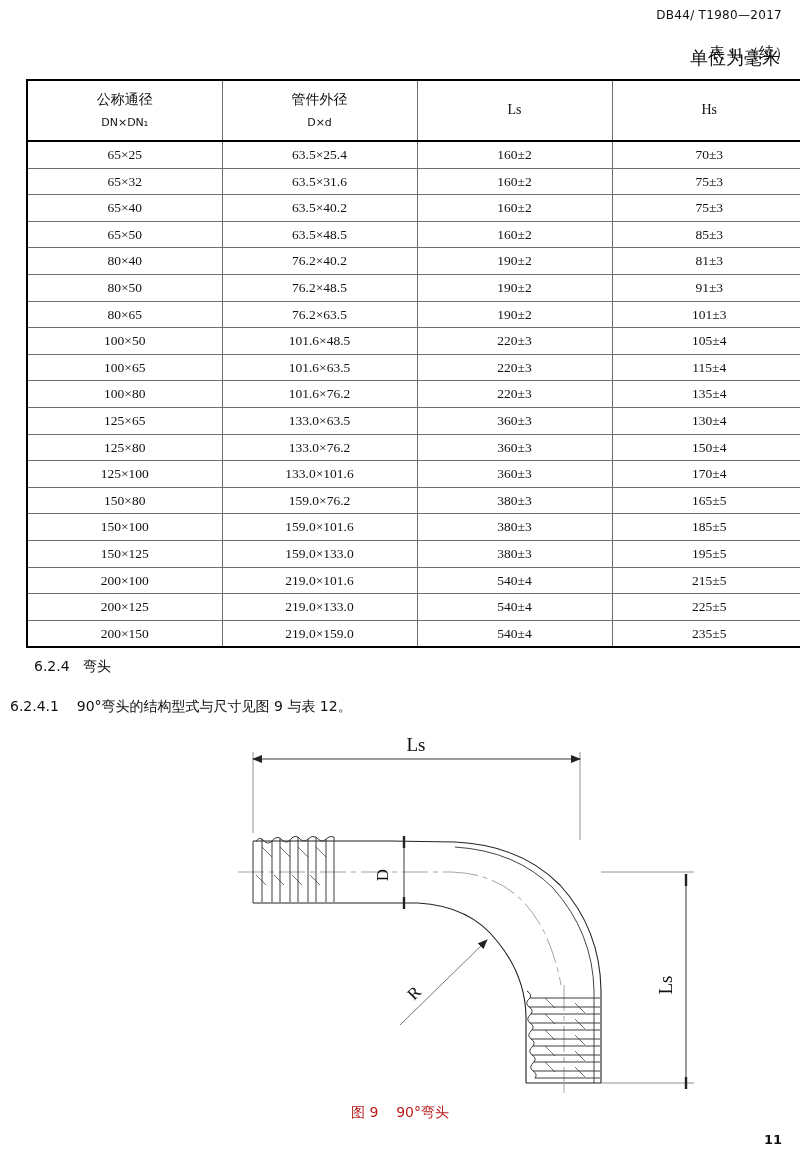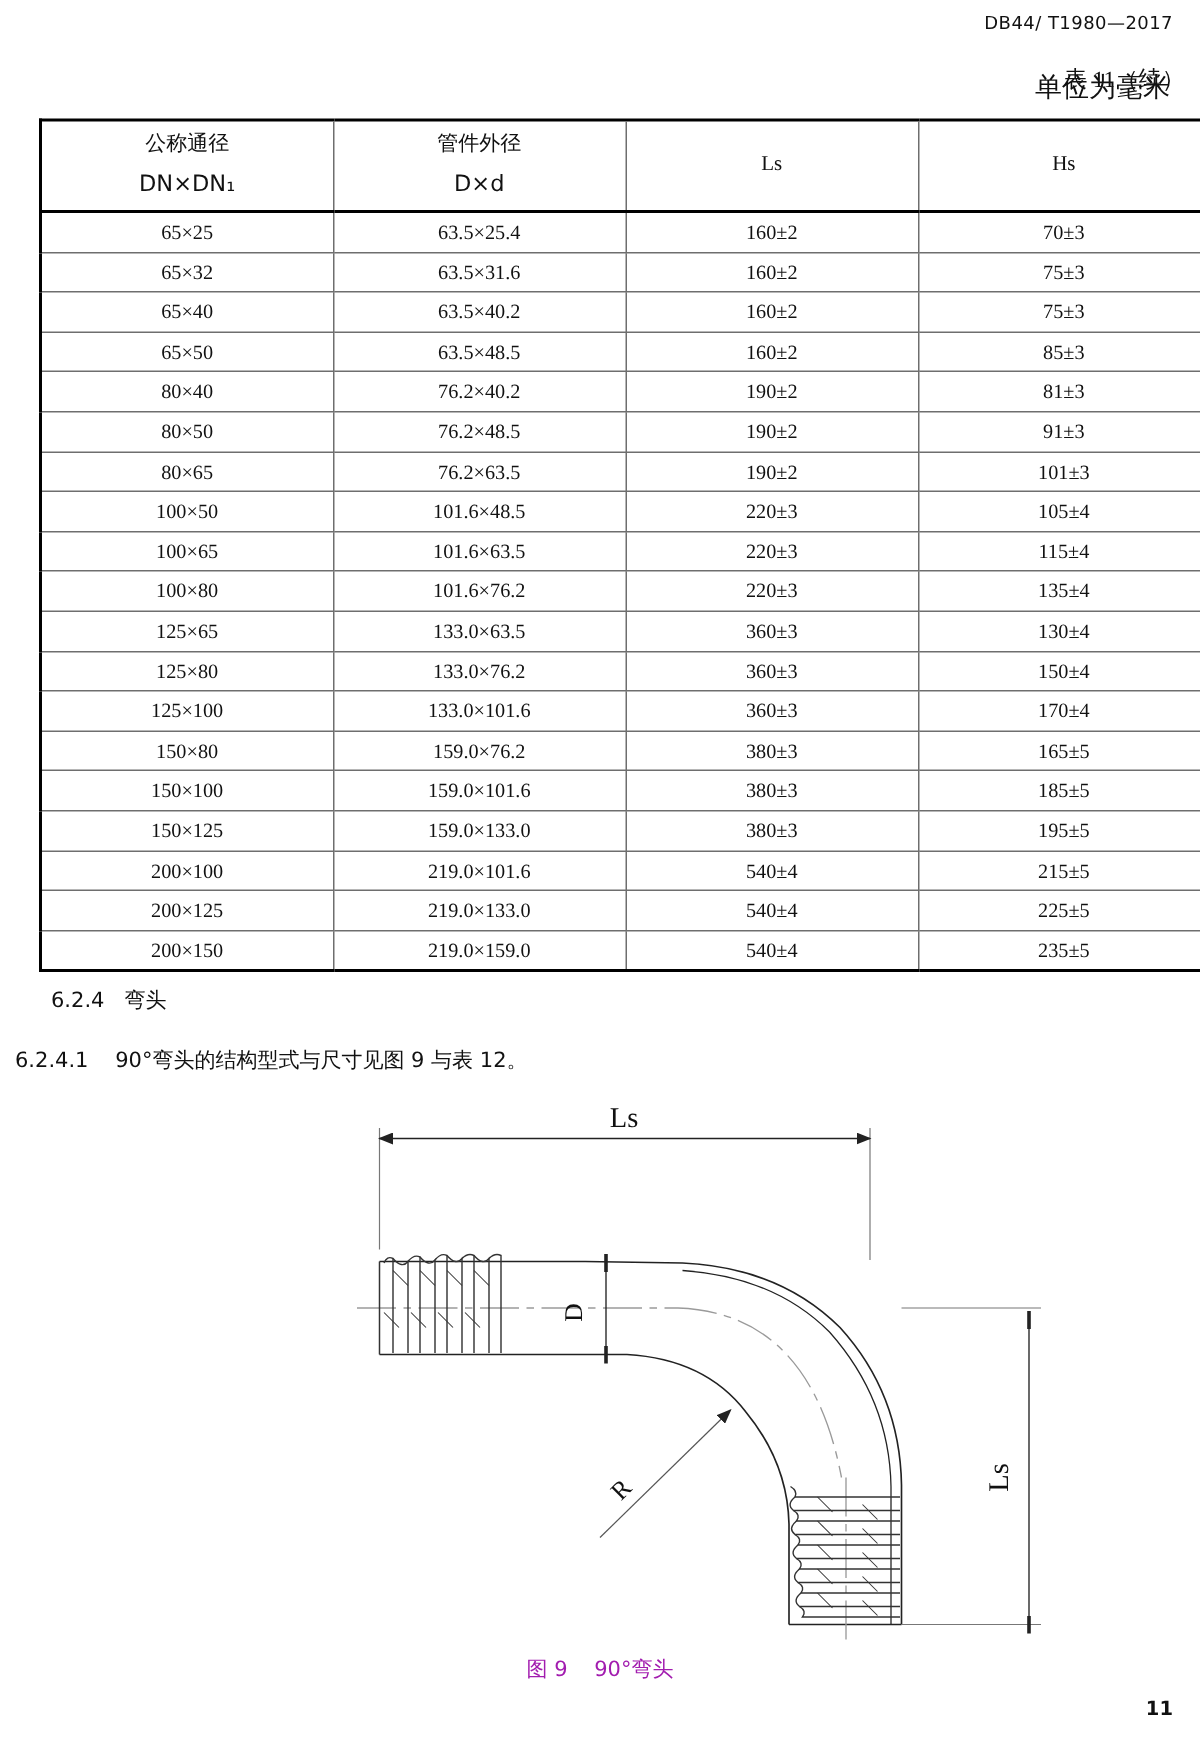--- a/index.html
+++ b/index.html
@@ -96,21 +96,21 @@
   .data-table th:last-child,
   .data-table td:last-child { border-right: 2.2px solid #000; }
 
   .hdr-cn {
     display: block;
     font-size: 14px;
     font-family: "Liberation Serif", serif;
   }
   .hdr-sym {
     display: block;
-    font-size: 15px;
+    font-size: 11px;
     font-family: "DejaVu Sans", "Liberation Sans", sans-serif;
     margin-top: 5px;
   }
   .hdr-single {
     display: block;
     font-size: 14px;
   }
 
   
   .clause {
@@ -133,21 +133,21 @@
     height: 380px;
   }
   .figure-caption {
     position: absolute;
     top: 1104px;
     left: 0;
     width: 800px;
     text-align: center;
     font-family: "DejaVu Sans", "Liberation Sans", sans-serif;
     font-size: 14px;
-    color: #a21caf;
+    color: #b91c1c;
     white-space: pre;
   }
 
   
   .page-number {
     position: absolute;
     bottom: 28px;
     right: 18px;
     font-family: "DejaVu Sans", "Liberation Sans", sans-serif;
     font-size: 13px;

